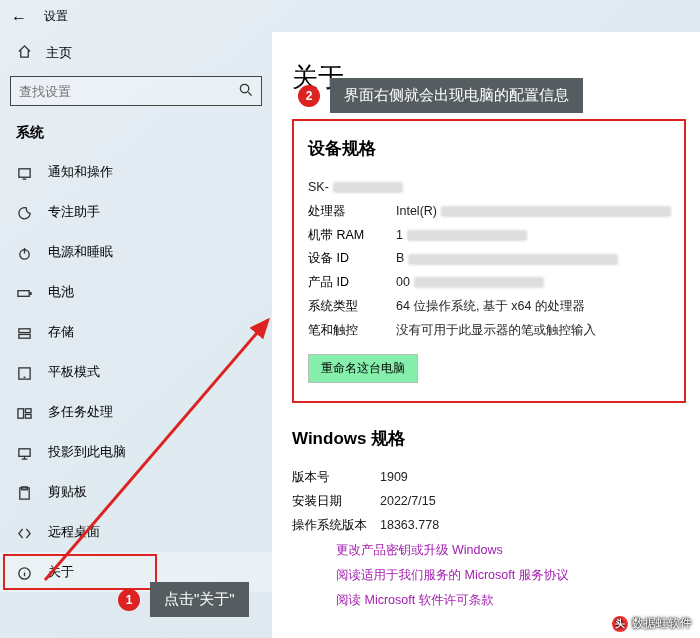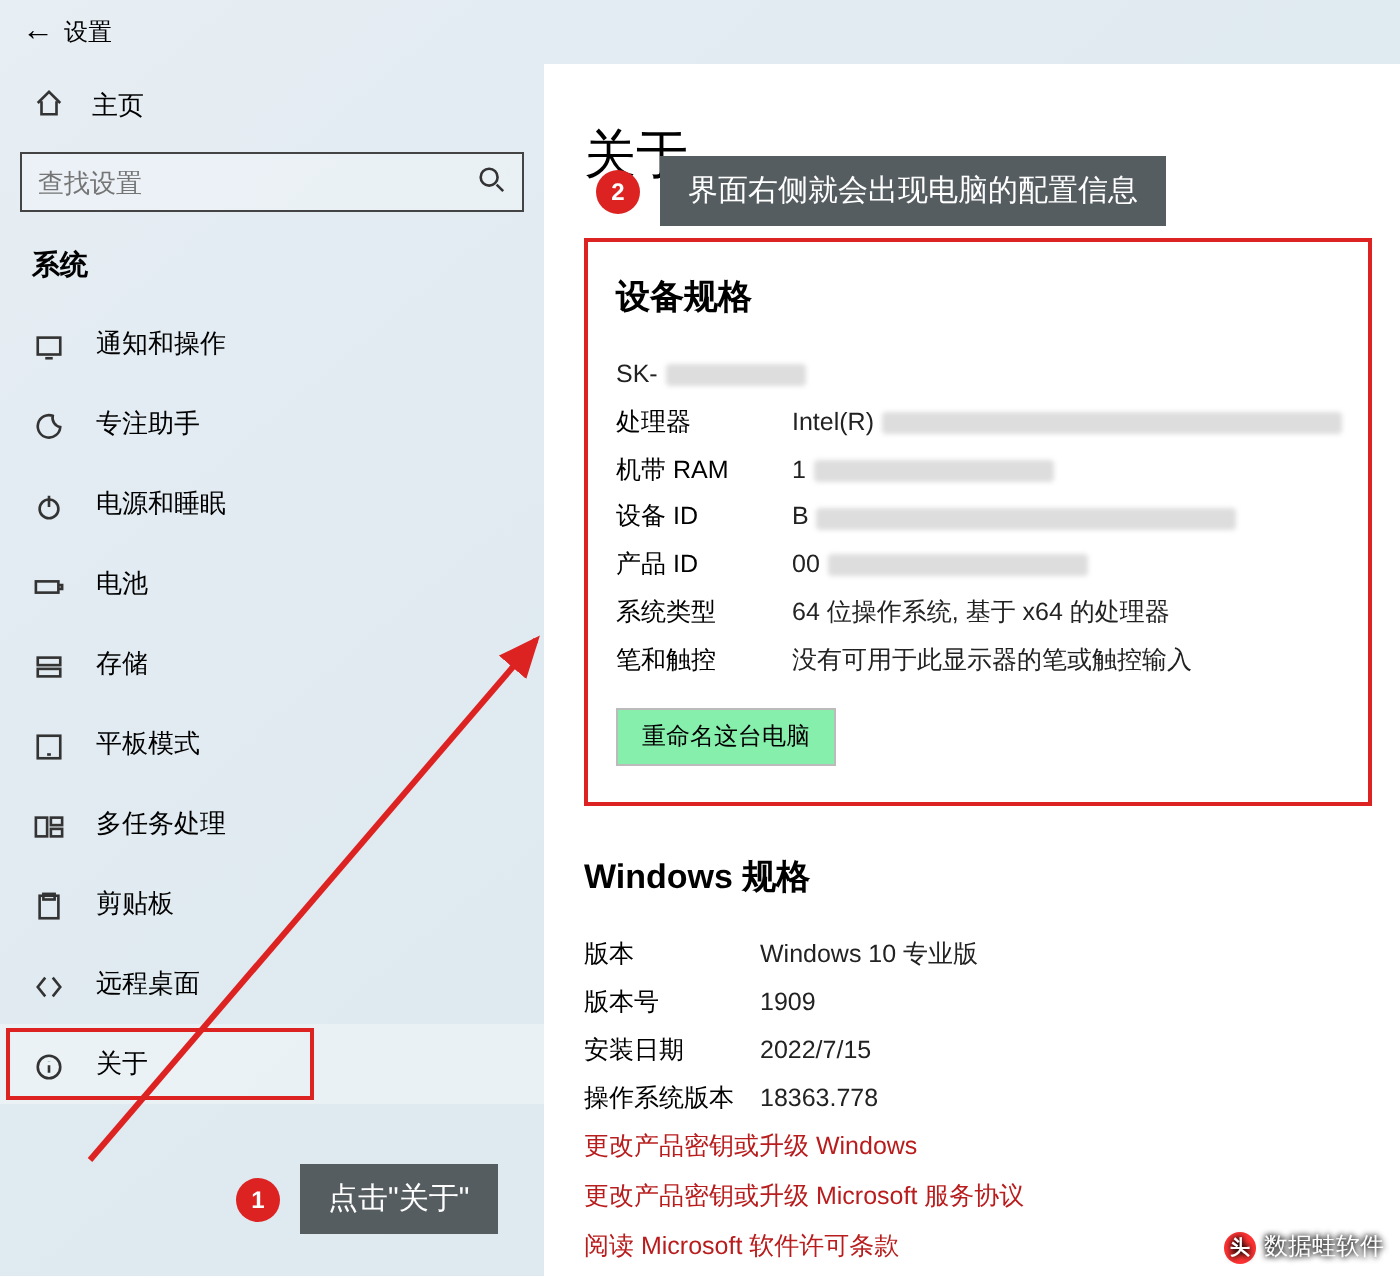--- a/index.html
+++ b/index.html
@@ -21,21 +21,21 @@
     background: linear-gradient(140deg, #e7eef4 0%, #e1ebf1 30%, #dce9ef 100%);
   }
   .titlebar {
     display: flex;
     align-items: center;
     height: 32px;
     padding: 0 10px;
     font-size: 12px;
   }
   .titlebar .back { width: 18px; text-align: center; font-size: 16px; }
-  .titlebar .title { margin-left: 4px; }
+  .titlebar .title { margin-left: 16px; }
   .main {
     display: flex;
     flex: 1;
     min-height: 0;
   }
   .sidebar {
     width: 272px;
     padding: 4px 0 0 0;
     display: flex;
     flex-direction: column;
@@ -123,24 +123,25 @@
     display: inline-block;
     background: #86efac;
     border: 1px solid #bbb;
     padding: 5px 12px;
     font-size: 12px;
     margin-top: 12px;
     cursor: pointer;
   }
   .win-spec .kv .v { color: #222; }
   .linkrow {
-    color: #b91c1c;
+    color: #a21caf;
     font-size: 12.5px;
     line-height: 2.0;
     cursor: pointer;
+    margin-left: 44px;
   }
   .step-badge {
     display: inline-flex;
     width: 22px; height: 22px;
     background: #d22;
     color: #fff;
     border-radius: 50%;
     align-items: center; justify-content: center;
     font-size: 12px;
     font-weight: bold;
@@ -281,20 +282,29 @@
                 <rect x="1" y="3" width="6" height="10"></rect>
                 <rect x="9" y="3" width="6" height="4"></rect>
                 <rect x="9" y="9" width="6" height="4"></rect>
               </svg>
             </span>
           <span>多任务处理</span>
         </li>
         <li>
           <span class="ico">
               <svg class="svgico" viewBox="0 0 16 16">
+                <rect x="2" y="3" width="12" height="8"></rect>
+                <path d="M5 14 H11 M8 11 V14"></path>
+              </svg>
+            </span>
+          <span>投影到此电脑</span>
+        </li>
+        <li>
+          <span class="ico">
+              <svg class="svgico" viewBox="0 0 16 16">
                 <rect x="3" y="2" width="10" height="12"></rect>
                 <rect x="5" y="1" width="6" height="3"></rect>
               </svg>
             </span>
           <span>剪贴板</span>
         </li>
         <li>
           <span class="ico">
               <svg class="svgico" viewBox="0 0 16 16">
                 <path d="M6 3 L2 8 L6 13 M10 3 L14 8 L10 13"></path>
@@ -361,37 +371,33 @@
         <div class="kv">
           <span class="k">笔和触控</span>
           <span class="v">没有可用于此显示器的笔或触控输入</span>
         </div>
         <span class="rename-btn">重命名这台电脑</span>
       </div>
 
       <div class="win-spec">
         <h2>Windows 规格</h2>
         <div class="kv">
-          <span class="k">版本</span>
-          <span class="v">Windows 10 专业版</span>
-        </div>
-        <div class="kv">
           <span class="k">版本号</span>
           <span class="v">1909</span>
         </div>
         <div class="kv">
           <span class="k">安装日期</span>
           <span class="v">2022/7/15</span>
         </div>
         <div class="kv">
           <span class="k">操作系统版本</span>
           <span class="v">18363.778</span>
         </div>
         <div class="linkrow">更改产品密钥或升级 Windows</div>
-        <div class="linkrow">更改产品密钥或升级 Microsoft 服务协议</div>
+        <div class="linkrow">阅读适用于我们服务的 Microsoft 服务协议</div>
         <div class="linkrow">阅读 Microsoft 软件许可条款</div>
       </div>
     </div>
   </div>
 </div>
 
 <div class="callout2-wrap">
   <span class="step-badge">2</span>
   <span class="callout-dark">界面右侧就会出现电脑的配置信息</span>
 </div>

